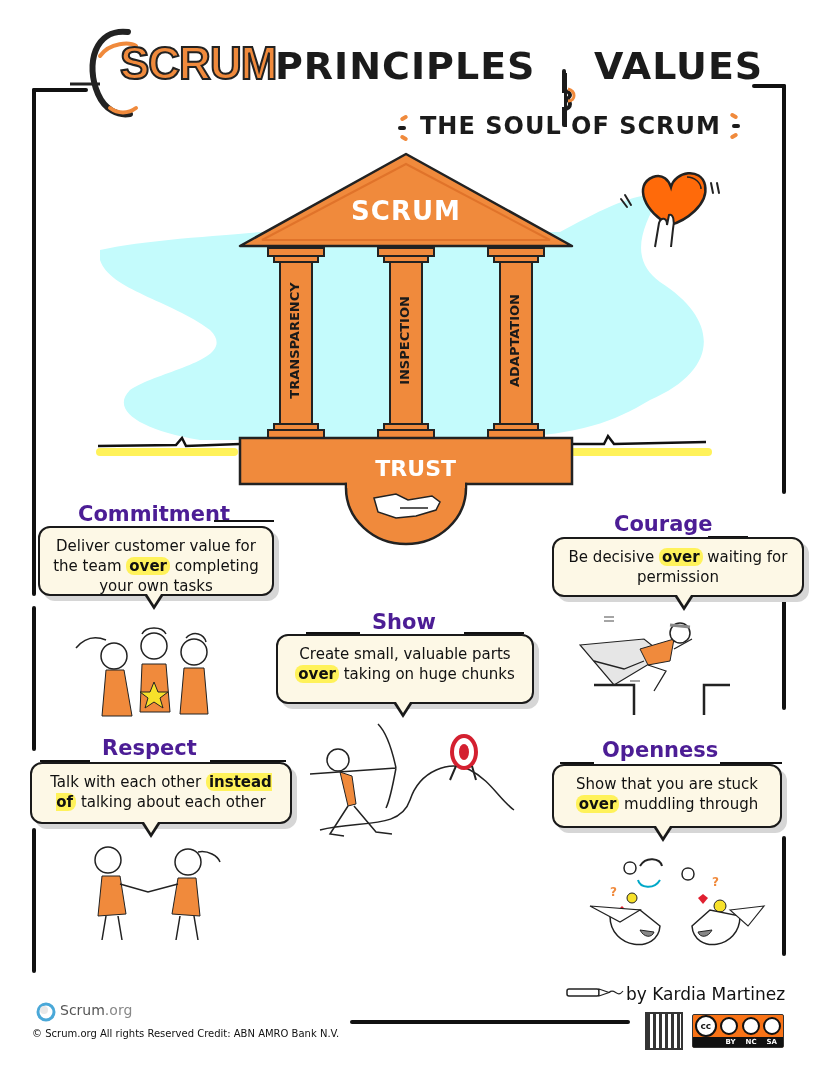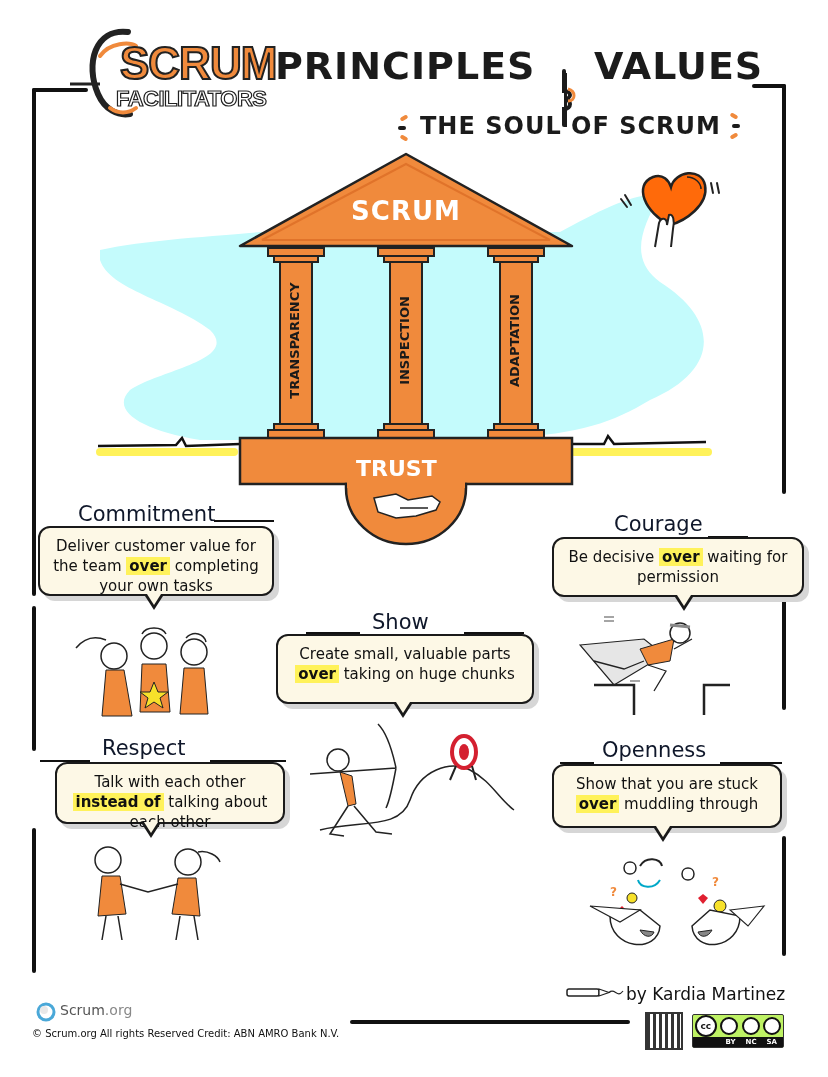--- a/index.html
+++ b/index.html
@@ -21,26 +21,26 @@
   .title { left:275px; top:44px; font-family:"DejaVu Sans", sans-serif; font-weight:bold;
            font-size:38px; letter-spacing:1px; color:#1b1b1b; white-space:nowrap; }
   .title .amp { color:#1b1b1b; display:inline-block; width:30px; text-align:center; position:relative; }
   .title .amp::after { content:""; position:absolute; left:14px; top:-6px; width:6px; height:54px;
                        border-left:3px solid #1b1b1b; }
   .subtitle { left:420px; top:112px; font-family:"DejaVu Sans", sans-serif; font-weight:bold;
               font-size:24px; letter-spacing:1px; color:#1b1b1b; white-space:nowrap; }
   .dash { position:absolute; width:8px; height:4px; background:#f08a3c; border-radius:2px; }
 
   
-  .value-title { position:absolute; font-family:"DejaVu Sans", sans-serif; font-weight:normal;
-                 font-size:21px; color:#0f172a; background:#fff; padding:0 6px; white-space:nowrap; }
+  .value-title { position:absolute; font-family:"DejaVu Sans", sans-serif; font-weight:bold;
+                 font-size:21px; color:#4c1d95; background:#fff; padding:0 6px; white-space:nowrap; }
   .bubble { position:absolute; background:#fdf8e6; border:2.5px solid #1a1a1a; border-radius:12px;
             box-shadow:5px 5px 0 #d6d6d6; font-family:"DejaVu Sans", sans-serif;
             font-size:15px; line-height:20px; text-align:center; color:#111; padding:8px 10px; box-sizing:border-box; }
-  .bubble .hl { background:#fff25a; border-radius:0; padding:0 3px; font-weight:bold; }
+  .bubble .hl { background:#fff25a; border-radius:8px; padding:0 3px; font-weight:bold; }
   .tail { position:absolute; width:0; height:0; }
   .tail-outer { border-left:9px solid transparent; border-right:9px solid transparent; border-top:14px solid #1a1a1a; }
   .tail-inner { border-left:7px solid transparent; border-right:7px solid transparent; border-top:11px solid #fdf8e6; }
 
   .footer-text { font-family:"DejaVu Sans", sans-serif; font-size:10px; color:#111; white-space:nowrap; }
   .sign { font-family:"DejaVu Sans", sans-serif; font-size:17px; color:#111; white-space:nowrap; }
 </style>
 </head>
 <body>
 
@@ -55,21 +55,20 @@
 <div class="frame-line" style="left:350px;top:1020px;width:280px;height:4px;"></div>
 
 <div class="abs logo">
   <svg class="abs" style="left:0;top:0" width="70" height="100" viewBox="0 0 70 100">
     <path d="M58 8 C 25 4, 15 40, 28 70 C 35 86, 48 92, 60 90" fill="none" stroke="#222" stroke-width="6" stroke-linecap="round"></path>
     <path d="M30 32 C 40 18, 60 18, 66 22" fill="none" stroke="#f08a3c" stroke-width="4" stroke-linecap="round"></path>
     <path d="M40 84 C 48 90, 58 90, 66 84" fill="none" stroke="#f08a3c" stroke-width="4" stroke-linecap="round"></path>
     <path d="M0 60 L 30 60" stroke="#222" stroke-width="3"></path>
   </svg>
   <div class="logo-scrum">SCRUM</div>
-  <div class="logo-fac">FACILITATORS</div>
 </div>
 
 <div class="abs title">
   <span>PRINCIPLES</span>
   <span class="amp">
     <svg width="26" height="58" viewBox="0 0 26 58" style="position:absolute;left:2px;top:-10px">
       <path d="M12 2 L12 22 C 20 22, 20 30, 12 30 C 20 30, 20 40, 12 40 L12 56" fill="none" stroke="#1b1b1b" stroke-width="4" stroke-linecap="round"></path>
       <path d="M16 20 C 24 22, 24 32, 16 32" fill="none" stroke="#f08a3c" stroke-width="3"></path>
     </svg>
   </span>
@@ -141,21 +140,21 @@
     <path d="M164 358 L 192 358" fill="none"></path>
   </g>
 </svg>
 
 <div class="abs" style="left:346px;top:196px;width:120px;text-align:center;font-family:'DejaVu Sans',sans-serif;font-weight:bold;font-size:26px;color:#fff;letter-spacing:1px;">SCRUM</div>
 
 <div class="abs" style="left:294px;top:343px;width:160px;text-align:center;transform:translate(-80px,-10px) rotate(-90deg);font-family:'DejaVu Sans',sans-serif;font-weight:bold;font-size:13px;color:#1a1a1a;">TRANSPARENCY</div>
 <div class="abs" style="left:404px;top:343px;width:160px;text-align:center;transform:translate(-80px,-10px) rotate(-90deg);font-family:'DejaVu Sans',sans-serif;font-weight:bold;font-size:13px;color:#1a1a1a;">INSPECTION</div>
 <div class="abs" style="left:514px;top:343px;width:160px;text-align:center;transform:translate(-80px,-10px) rotate(-90deg);font-family:'DejaVu Sans',sans-serif;font-weight:bold;font-size:13px;color:#1a1a1a;">ADAPTATION</div>
 
-<div class="abs" style="left:356px;top:456px;width:100px;text-align:left;font-family:'DejaVu Sans',sans-serif;font-weight:bold;font-size:22px;color:#fff;">TRUST</div>
+<div class="abs" style="left:356px;top:456px;width:100px;text-align:right;font-family:'DejaVu Sans',sans-serif;font-weight:bold;font-size:22px;color:#fff;">TRUST</div>
 
 <div class="value-title" style="left:72px;top:502px;">Commitment</div>
 <div class="abs" style="left:214px;top:520px;width:60px;height:2px;background:#111;"></div>
 <div class="bubble" style="left:38px;top:526px;width:236px;height:70px;">
   <span>Deliver customer value for the team </span><span class="hl">over</span><span> completing your own tasks</span>
 </div>
 <div class="tail tail-outer" style="left:145px;top:596px;"></div>
 <div class="tail tail-inner" style="left:147px;top:594px;"></div>
 
 <svg class="abs" style="left:66px;top:620px" width="160" height="100" viewBox="0 0 160 100">
@@ -210,21 +209,21 @@
   <path d="M48 86 L 30 114 L 44 116 M54 86 L 76 112 L 92 114" fill="none" stroke="#222" stroke-width="1.5"></path>
   <path d="M20 110 C 60 100, 100 110, 110 80 C 120 50, 150 40, 170 50 C 190 60, 200 80, 214 90" fill="none" stroke="#222" stroke-width="1.5"></path>
   <ellipse cx="164" cy="32" rx="12" ry="16" fill="#fff" stroke="#d42030" stroke-width="4"></ellipse>
   <ellipse cx="164" cy="32" rx="5" ry="8" fill="#d42030"></ellipse>
   <path d="M156 46 L 150 60 M172 46 L 176 60" stroke="#222" stroke-width="2"></path>
 </svg>
 
 <div class="value-title" style="left:96px;top:736px;">Respect</div>
 <div class="abs" style="left:40px;top:760px;width:50px;height:2px;background:#111;"></div>
 <div class="abs" style="left:210px;top:760px;width:76px;height:2px;background:#111;"></div>
-<div class="bubble" style="left:30px;top:762px;width:230px;height:62px;margin-left:25px;">
+<div class="bubble" style="left:30px;top:762px;width:262px;height:62px;">
   <span>Talk with each other </span><span class="hl">instead of</span><span> talking about each other</span>
 </div>
 <div class="tail tail-outer" style="left:142px;top:824px;"></div>
 <div class="tail tail-inner" style="left:144px;top:822px;"></div>
 
 <svg class="abs" style="left:70px;top:836px" width="160" height="110" viewBox="0 0 160 110">
   <circle cx="38" cy="24" r="13" fill="#fff" stroke="#222" stroke-width="1.5"></circle>
   <circle cx="118" cy="26" r="13" fill="#fff" stroke="#222" stroke-width="1.5"></circle>
   <path d="M128 16 C 138 14, 148 20, 150 26" fill="none" stroke="#222" stroke-width="1.5"></path>
   <path d="M32 40 L 50 40 L 56 78 L 28 80 Z" fill="#f08a3c" stroke="#222" stroke-width="1"></path>
@@ -271,21 +270,21 @@
 <svg class="abs" style="left:565px;top:985px" width="60" height="16" viewBox="0 0 60 16">
   <rect x="2" y="4" width="32" height="7" rx="2" fill="#fff" stroke="#222" stroke-width="1.5"></rect>
   <path d="M34 4 L 44 7.5 L 34 11 Z" fill="#fff" stroke="#222" stroke-width="1.2"></path>
   <path d="M44 7.5 C 50 2, 52 14, 58 6" fill="none" stroke="#222" stroke-width="1.2"></path>
 </svg>
 <div class="abs sign" style="left:626px;top:984px;">by Kardia Martinez</div>
 
 <div class="abs" style="left:645px;top:1012px;width:34px;height:34px;background:
   repeating-linear-gradient(90deg,#111 0 3px,#fff 3px 6px),#fff;border:2px solid #111;opacity:0.85;"></div>
 
-<div class="abs" style="left:692px;top:1014px;width:90px;height:32px;background:#bef264;border:1px solid #333;border-radius:2px;">
+<div class="abs" style="left:692px;top:1014px;width:90px;height:32px;background:#f97316;border:1px solid #333;border-radius:2px;">
   <div style="position:absolute;left:0;top:0;width:90px;height:22px;display:flex;align-items:center;justify-content:space-around;">
     <span style="width:18px;height:18px;border-radius:50%;background:#fff;border:2px solid #111;font-size:9px;font-weight:bold;display:flex;align-items:center;justify-content:center;">cc</span>
     <span style="width:14px;height:14px;border-radius:50%;background:#fff;border:2px solid #111;"></span>
     <span style="width:14px;height:14px;border-radius:50%;background:#fff;border:2px solid #111;"></span>
     <span style="width:14px;height:14px;border-radius:50%;background:#fff;border:2px solid #111;"></span>
   </div>
   <div style="position:absolute;left:0;top:22px;width:90px;height:10px;background:#111;display:flex;justify-content:flex-end;gap:10px;padding-right:6px;box-sizing:border-box;font-size:7px;color:#fff;font-weight:bold;line-height:10px;">
     <span>BY</span>
     <span>NC</span>
     <span>SA</span>

